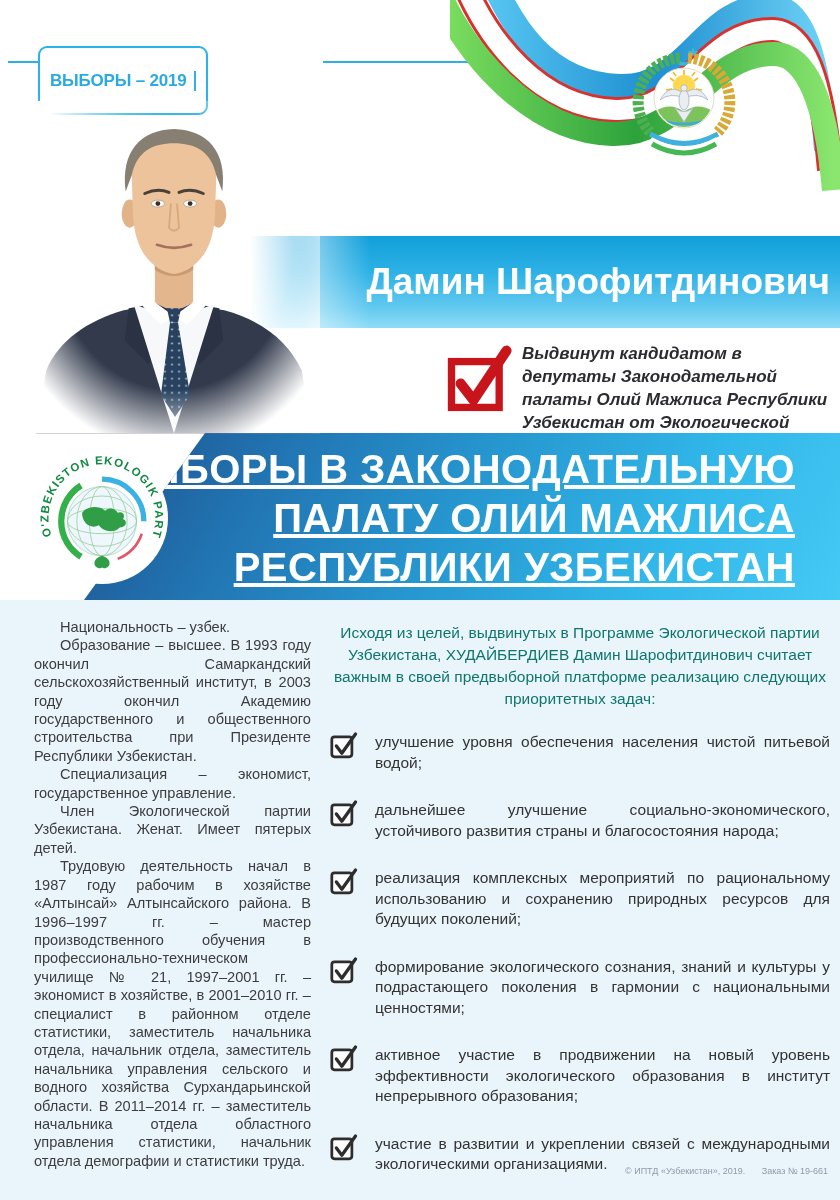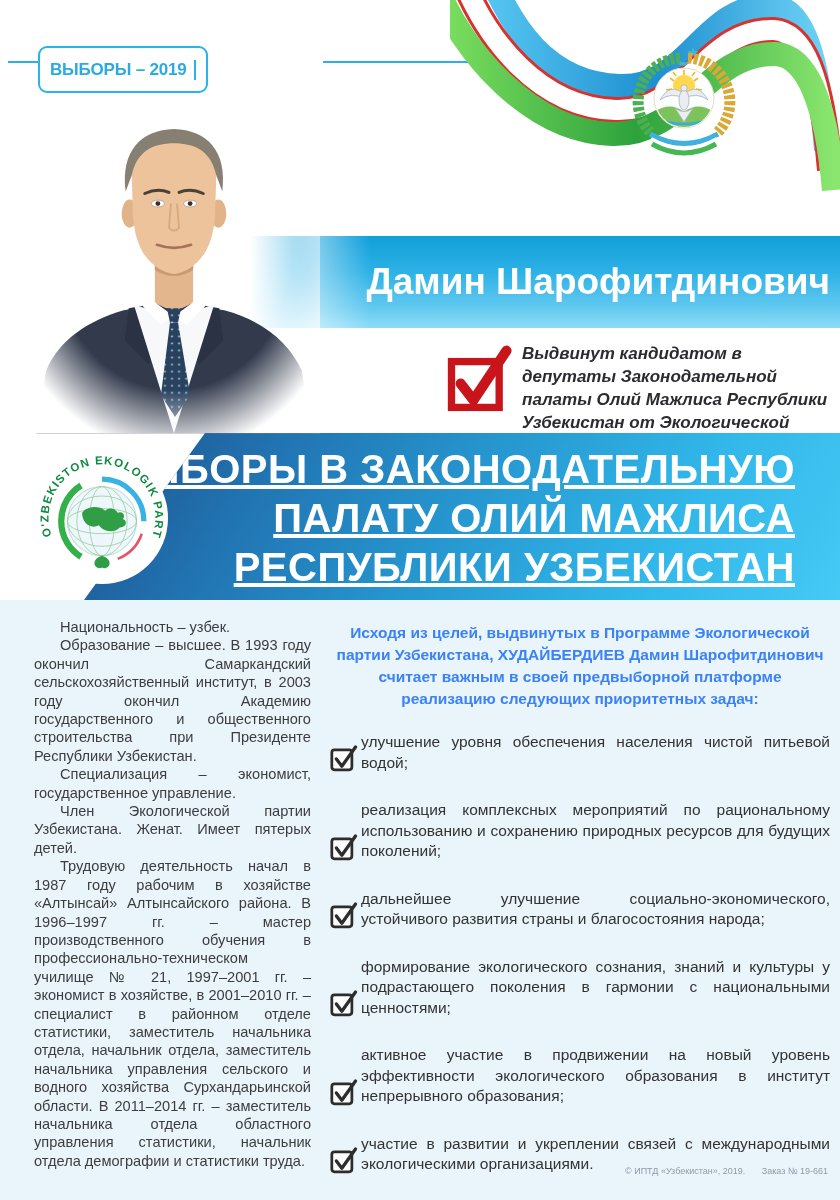--- a/index.html
+++ b/index.html
@@ -5,21 +5,21 @@
   html,body{margin:0;padding:0;background:#fff;}
   .page{position:relative;width:840px;height:1200px;overflow:hidden;background:#ffffff;
         font-family:"Liberation Sans","DejaVu Sans",sans-serif;}
   .bg-lower{position:absolute;left:0;top:600px;width:840px;height:600px;background:#eaf4fb;}
 
   
   .topline{position:absolute;top:61px;height:0;border-top:2.5px solid #2fb0e2;}
   .tl-left{left:8px;width:30px;}
   .tl-right{left:323px;width:182px;}
   .badge{position:absolute;left:38px;top:46px;height:31px;border:2.5px solid #2ab3e6;border-radius:9px;
-         display:flex;align-items:center;padding:6px 10px;background:#fff;gap:8px;}
+         display:flex;align-items:center;padding:17px 10px;background:#fff;gap:8px;}
   .badge .b-left{color:#29abe2;font-weight:bold;font-size:17px;letter-spacing:-0.2px;white-space:nowrap;}
   .badge .b-div{width:1.5px;height:20px;background:#2ab3e6;}
   .badge .b-right{color:#1477b7;font-weight:bold;font-size:16px;letter-spacing:-0.2px;white-space:nowrap;}
 
   
   .surname{position:absolute;left:330px;top:156px;width:502px;text-align:right;
            font-size:56px;font-weight:bold;color:#2aa9e0;letter-spacing:0px;line-height:60px;}
   .name-band{position:absolute;left:250px;top:236px;width:590px;height:92px;
              background:linear-gradient(180deg,#119fd9 0%,#2eb2e6 40%,#62c9f0 78%,#8edcf7 100%);}
   .name-band::before{content:"";position:absolute;left:0;top:0;width:120px;height:100%;
@@ -43,23 +43,23 @@
   .banner .bn{position:absolute;right:45px;top:12px;text-align:right;color:#fff;font-weight:bold;
           font-size:40px;line-height:49px;letter-spacing:0.5px;white-space:nowrap;text-decoration:underline;}
 
   .logo{position:absolute;left:36px;top:452px;width:132px;height:132px;z-index:3;}
 
   
   .bio{position:absolute;left:34px;top:618px;width:277px;z-index:1;}
   .bio p{margin:0;text-indent:26px;text-align:justify;font-size:14.6px;line-height:18.4px;color:#3d3d3f;}
 
   .platform{position:absolute;left:330px;top:618px;width:500px;z-index:1;}
-  .intro{margin:4px 0 0 0;font-size:15.5px;font-weight:bold;color:#3b82f6;text-align:center;line-height:22px;}
+  .intro{margin:4px 0 0 0;font-size:15.5px;font-weight:normal;color:#0f766e;text-align:center;line-height:22px;}
   .items{margin-top:22px;display:flex;flex-direction:column;gap:27px;}
-  .item{display:flex;align-items:flex-end;}
+  .item{display:flex;gap:14px;}
   .cb{flex:0 0 31px;height:30px;margin-top:-2px;}
   .item p{margin:0;font-size:15.5px;line-height:20.5px;color:#333;text-align:justify;flex:1;}
 
   .footer{position:absolute;left:480px;top:1166px;width:348px;text-align:right;
           font-size:9px;color:#8e9aa8;}
   .footer span{margin-left:14px;}
 </style>
 </head>
 <body>
 
@@ -234,29 +234,29 @@
             <path d="M7,16 L13,24 L28,3" fill="none" stroke="#2d2d2d" stroke-width="3.6" stroke-linecap="round" stroke-linejoin="round"></path>
           </svg>
           <p>улучшение уровня обеспечения населения чистой питьевой водой;</p>
         </div>
 
         <div class="item">
           <svg class="cb" width="31" height="30" viewBox="0 0 34 30">
             <rect x="2" y="6" width="22" height="22" rx="3" fill="#fdfdfd" stroke="#2d2d2d" stroke-width="3"></rect>
             <path d="M7,16 L13,24 L28,3" fill="none" stroke="#2d2d2d" stroke-width="3.6" stroke-linecap="round" stroke-linejoin="round"></path>
           </svg>
+          <p>дальнейшее улучшение социально-экономического, устойчивого развития страны и благосостояния народа;</p>
+        </div>
+
+        <div class="item">
+          <svg class="cb" width="31" height="30" viewBox="0 0 34 30">
+            <rect x="2" y="6" width="22" height="22" rx="3" fill="#fdfdfd" stroke="#2d2d2d" stroke-width="3"></rect>
+            <path d="M7,16 L13,24 L28,3" fill="none" stroke="#2d2d2d" stroke-width="3.6" stroke-linecap="round" stroke-linejoin="round"></path>
+          </svg>
           <p>реализация комплексных мероприятий по рациональному использованию и сохранению природных ресурсов для будущих поколений;</p>
-        </div>
-
-        <div class="item">
-          <svg class="cb" width="31" height="30" viewBox="0 0 34 30">
-            <rect x="2" y="6" width="22" height="22" rx="3" fill="#fdfdfd" stroke="#2d2d2d" stroke-width="3"></rect>
-            <path d="M7,16 L13,24 L28,3" fill="none" stroke="#2d2d2d" stroke-width="3.6" stroke-linecap="round" stroke-linejoin="round"></path>
-          </svg>
-          <p>дальнейшее улучшение социально-экономического, устойчивого развития страны и благосостояния народа;</p>
         </div>
 
         <div class="item">
           <svg class="cb" width="31" height="30" viewBox="0 0 34 30">
             <rect x="2" y="6" width="22" height="22" rx="3" fill="#fdfdfd" stroke="#2d2d2d" stroke-width="3"></rect>
             <path d="M7,16 L13,24 L28,3" fill="none" stroke="#2d2d2d" stroke-width="3.6" stroke-linecap="round" stroke-linejoin="round"></path>
           </svg>
           <p>формирование экологического сознания, знаний и культуры у подрастающего поколения в гармонии с национальными ценностями;</p>
         </div>
 

